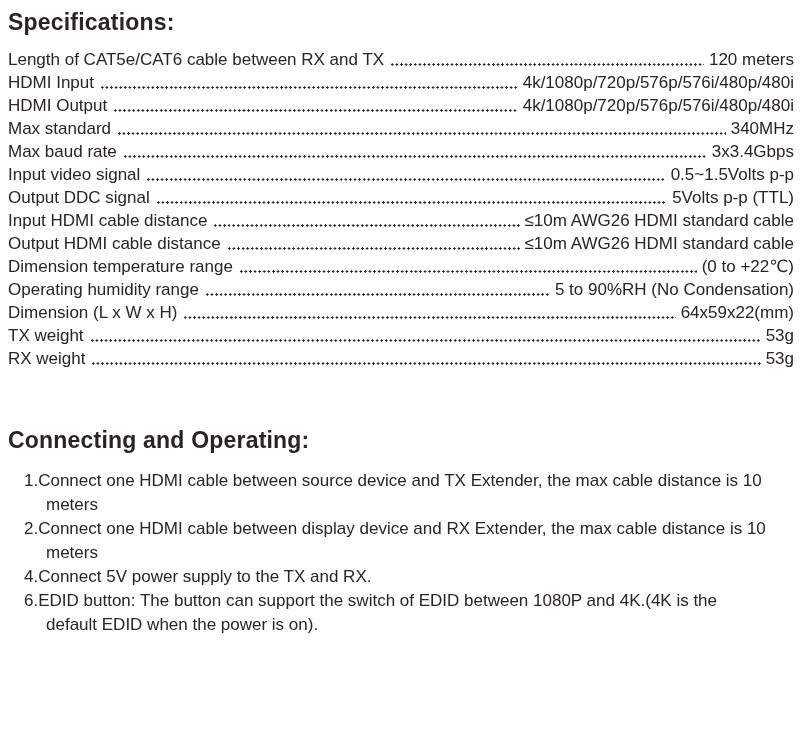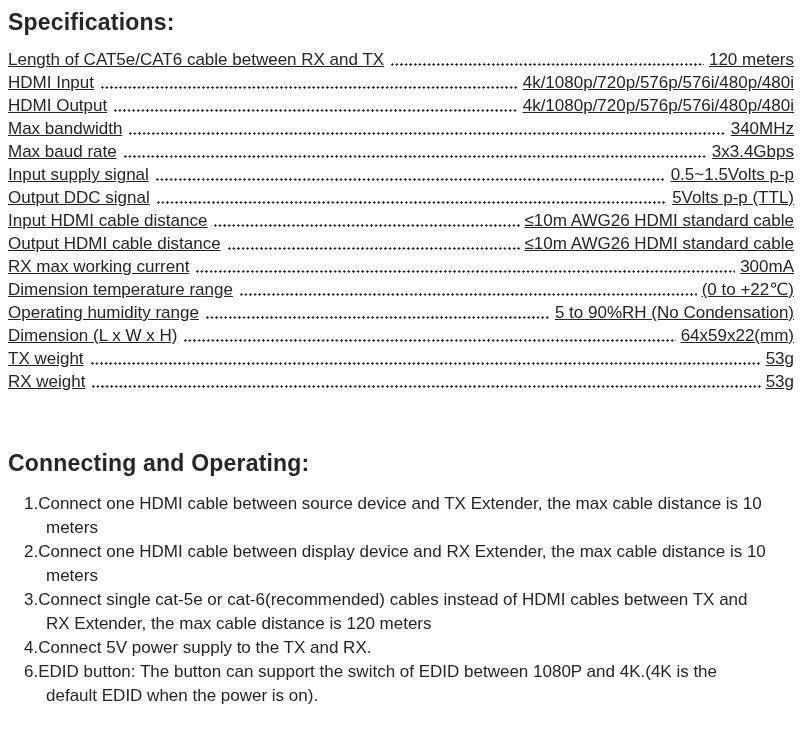--- a/index.html
+++ b/index.html
@@ -16,21 +16,21 @@
 
   .heading {
     font-size: 23px;
     font-weight: 700;
     line-height: 28px;
     margin: 0 0 12px 0;
     letter-spacing: 0.2px;
   }
   .ops-heading { margin: 56px 0 15px 0; }
 
-  .spec-list { width: 786px; text-decoration: underline; }
+  .spec-list { width: 786px; }
   .spec-row {
     display: flex;
     align-items: baseline;
     line-height: 23px;
     font-size: 17px;
     white-space: nowrap;
   }
   .spec-label, .spec-value { flex: 0 0 auto; }
   .leader {
     flex: 1 1 auto;
@@ -64,53 +64,48 @@
       <span class="spec-label">HDMI Input</span>
       <span class="leader"></span>
       <span class="spec-value">4k/1080p/720p/576p/576i/480p/480i</span>
     </div>
     <div class="spec-row">
       <span class="spec-label">HDMI Output</span>
       <span class="leader"></span>
       <span class="spec-value">4k/1080p/720p/576p/576i/480p/480i</span>
     </div>
     <div class="spec-row">
-      <span class="spec-label">Max bandwidth</span>
+      <span class="spec-label">Max standard</span>
       <span class="leader"></span>
       <span class="spec-value">340MHz</span>
     </div>
     <div class="spec-row">
       <span class="spec-label">Max baud rate</span>
       <span class="leader"></span>
       <span class="spec-value">3x3.4Gbps</span>
     </div>
     <div class="spec-row">
-      <span class="spec-label">Input supply signal</span>
+      <span class="spec-label">Input video signal</span>
       <span class="leader"></span>
       <span class="spec-value">0.5~1.5Volts p-p</span>
     </div>
     <div class="spec-row">
       <span class="spec-label">Output DDC signal</span>
       <span class="leader"></span>
       <span class="spec-value">5Volts p-p (TTL)</span>
     </div>
     <div class="spec-row">
       <span class="spec-label">Input HDMI cable distance</span>
       <span class="leader"></span>
       <span class="spec-value">≤10m AWG26 HDMI standard cable</span>
     </div>
     <div class="spec-row">
       <span class="spec-label">Output HDMI cable distance</span>
       <span class="leader"></span>
       <span class="spec-value">≤10m AWG26 HDMI standard cable</span>
-    </div>
-    <div class="spec-row">
-      <span class="spec-label">RX max working current</span>
-      <span class="leader"></span>
-      <span class="spec-value">300mA</span>
     </div>
     <div class="spec-row">
       <span class="spec-label">Dimension temperature range</span>
       <span class="leader"></span>
       <span class="spec-value">(0 to +22℃)</span>
     </div>
     <div class="spec-row">
       <span class="spec-label">Operating humidity range</span>
       <span class="leader"></span>
       <span class="spec-value">5 to 90%RH (No Condensation)</span>
@@ -130,18 +125,17 @@
       <span class="leader"></span>
       <span class="spec-value">53g</span>
     </div>
   </div>
 
   <h1 class="heading ops-heading">Connecting and Operating:</h1>
 
   <div class="op-list">
     <div class="op-item"><span>1.</span><span>Connect one HDMI cable between source device and TX Extender, the max cable distance is 10 meters</span></div>
     <div class="op-item"><span>2.</span><span>Connect one HDMI cable between display device and RX Extender, the max cable distance is 10 meters</span></div>
-    <div class="op-item"><span>3.</span><span>Connect single cat-5e or cat-6(recommended) cables instead of HDMI cables between TX and RX Extender, the max cable distance is 120 meters</span></div>
     <div class="op-item"><span>4.</span><span>Connect 5V power supply to the TX and RX.</span></div>
     <div class="op-item"><span>6.</span><span>EDID button: The button can support the switch of EDID between 1080P and 4K.(4K is the default EDID when the power is on).</span></div>
   </div>
 
 </div>
 
 </body></html>

